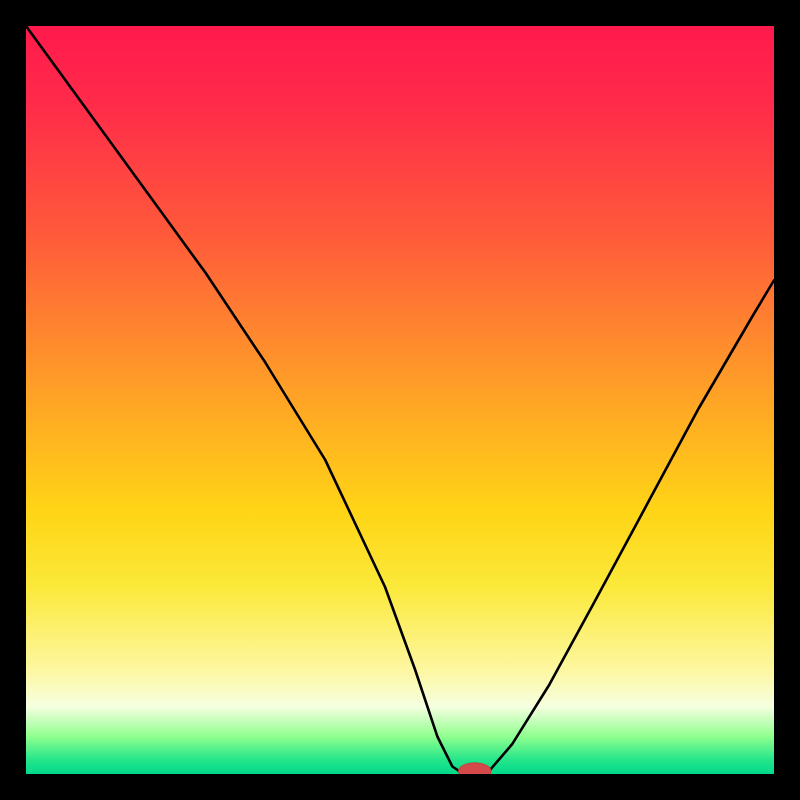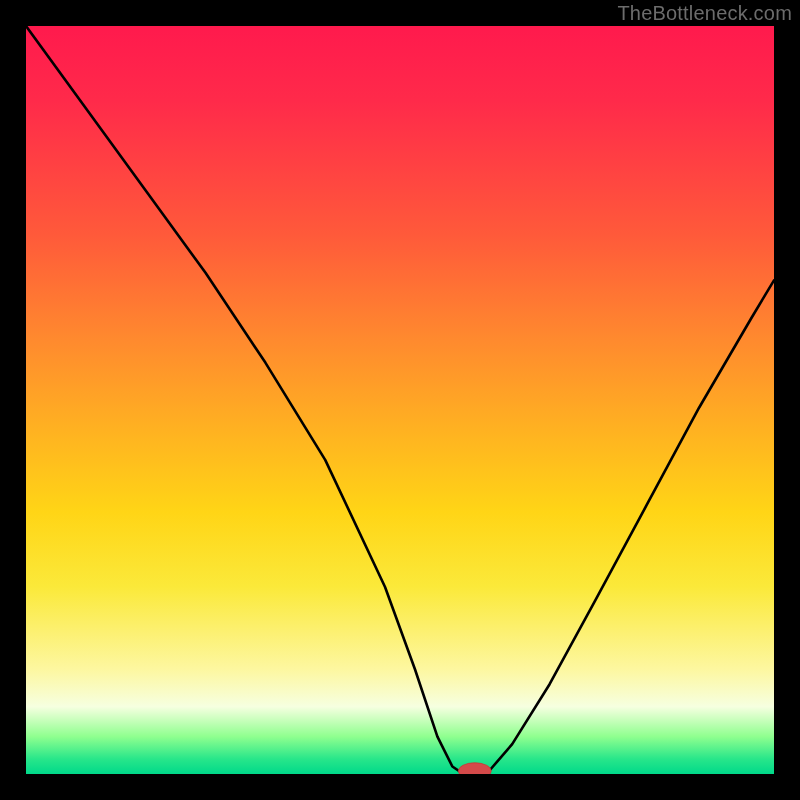--- a/index.html
+++ b/index.html
@@ -62,15 +62,14 @@
 
   <div class="plot-area">
 
     <svg class="curve" width="748" height="748" viewBox="0 0 100 100" preserveAspectRatio="none">
       <polyline id="curve-path" fill="none" stroke="#000" stroke-width="0.35" stroke-linejoin="round" stroke-linecap="round" points="0.00,0.00 8.00,11.00 16.00,22.00 24.00,33.00 32.00,45.00 40.00,58.00 48.00,75.00 52.00,86.00 55.00,95.00 57.00,99.00 58.50,100.00 60.00,100.00 62.00,99.50 65.00,96.00 70.00,88.00 76.00,77.00 83.00,64.00 90.00,51.00 97.00,39.00 100.00,34.00"></polyline>
       <ellipse id="min-marker" fill="#d44a4a" stroke="#c33" stroke-width="0.1" cx="60.00" cy="99.60" rx="2.2" ry="1.1"></ellipse>
     </svg>
 
   </div>
 
-  <div class="attribution">TheBottleneck.com</div>
 
 </div>
 
 </body></html>

